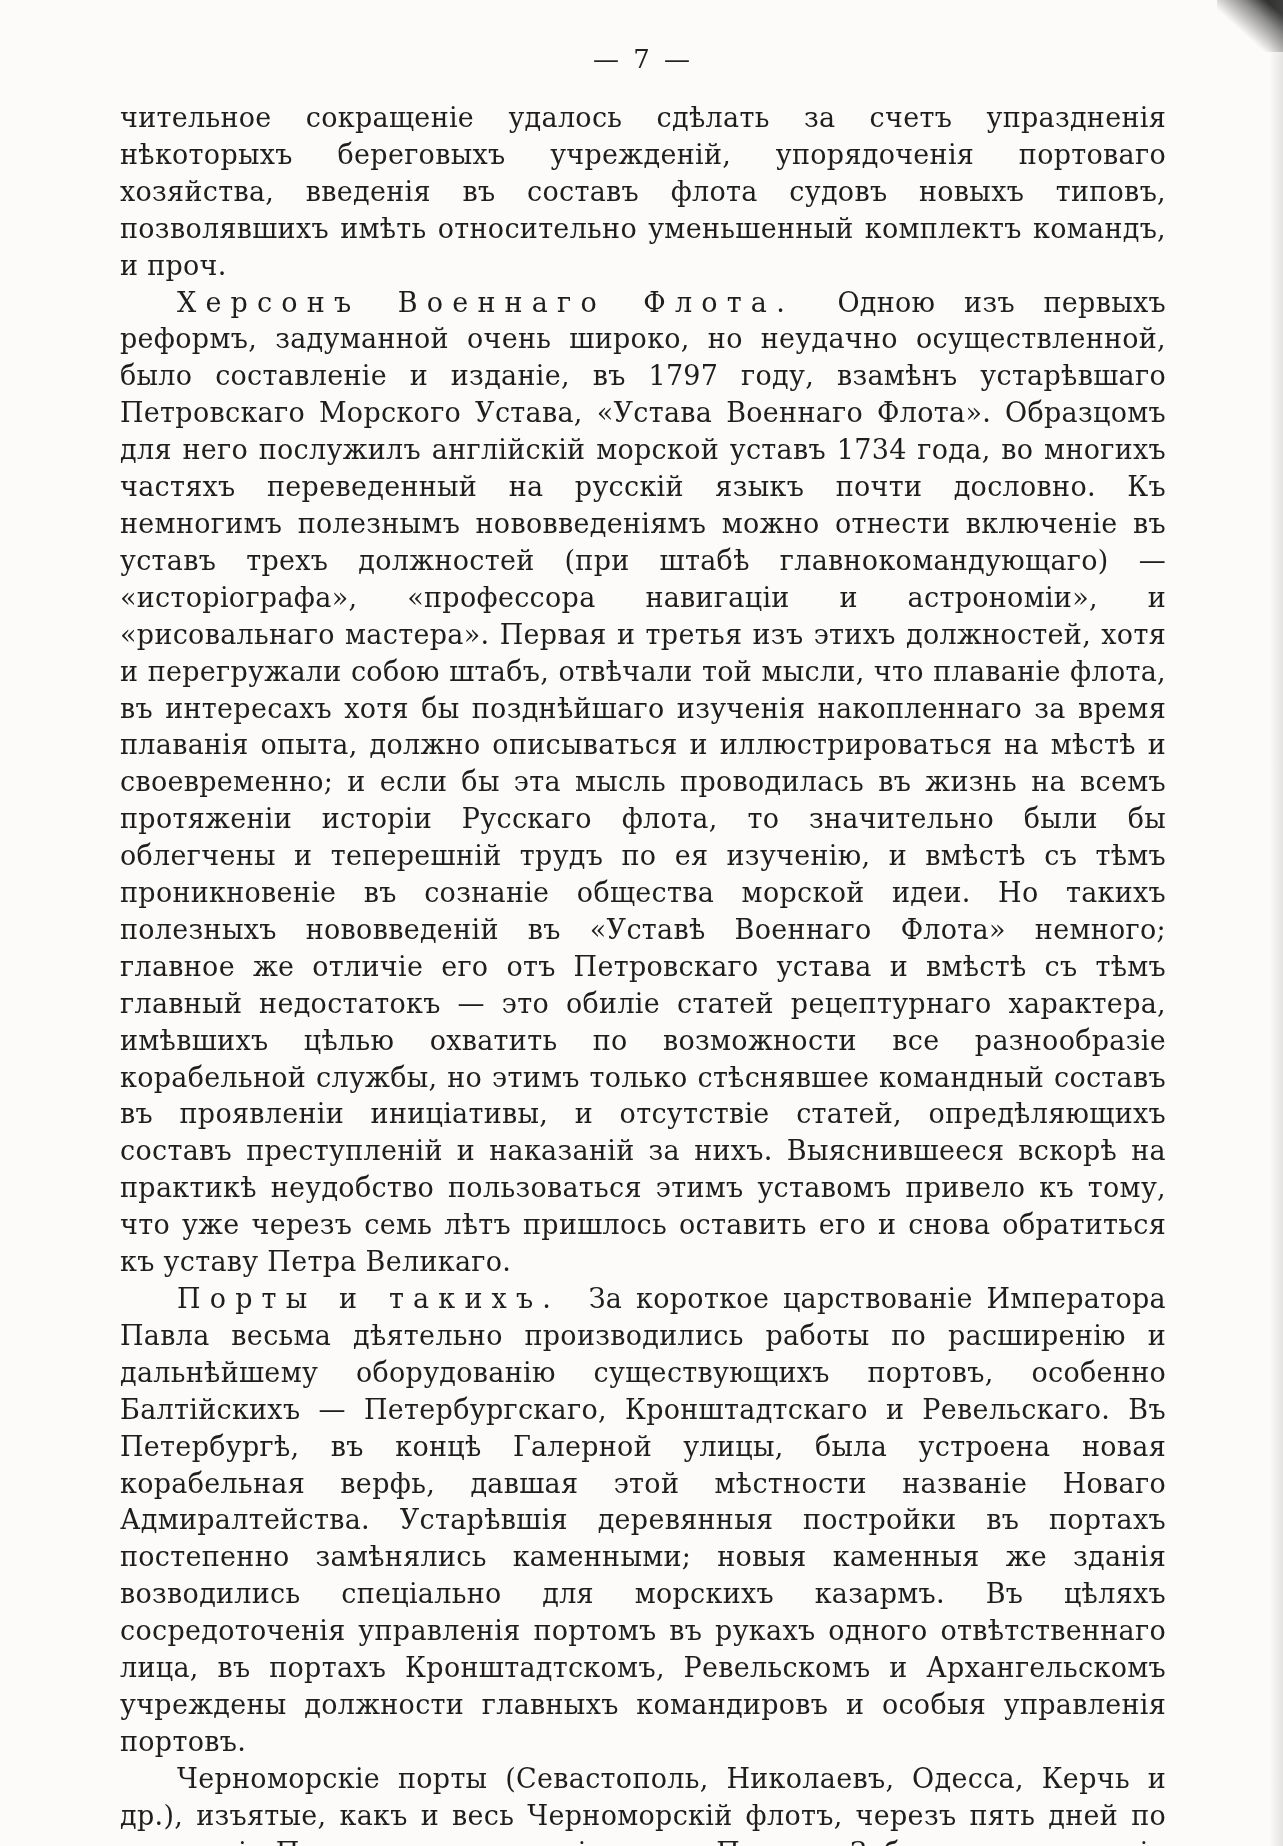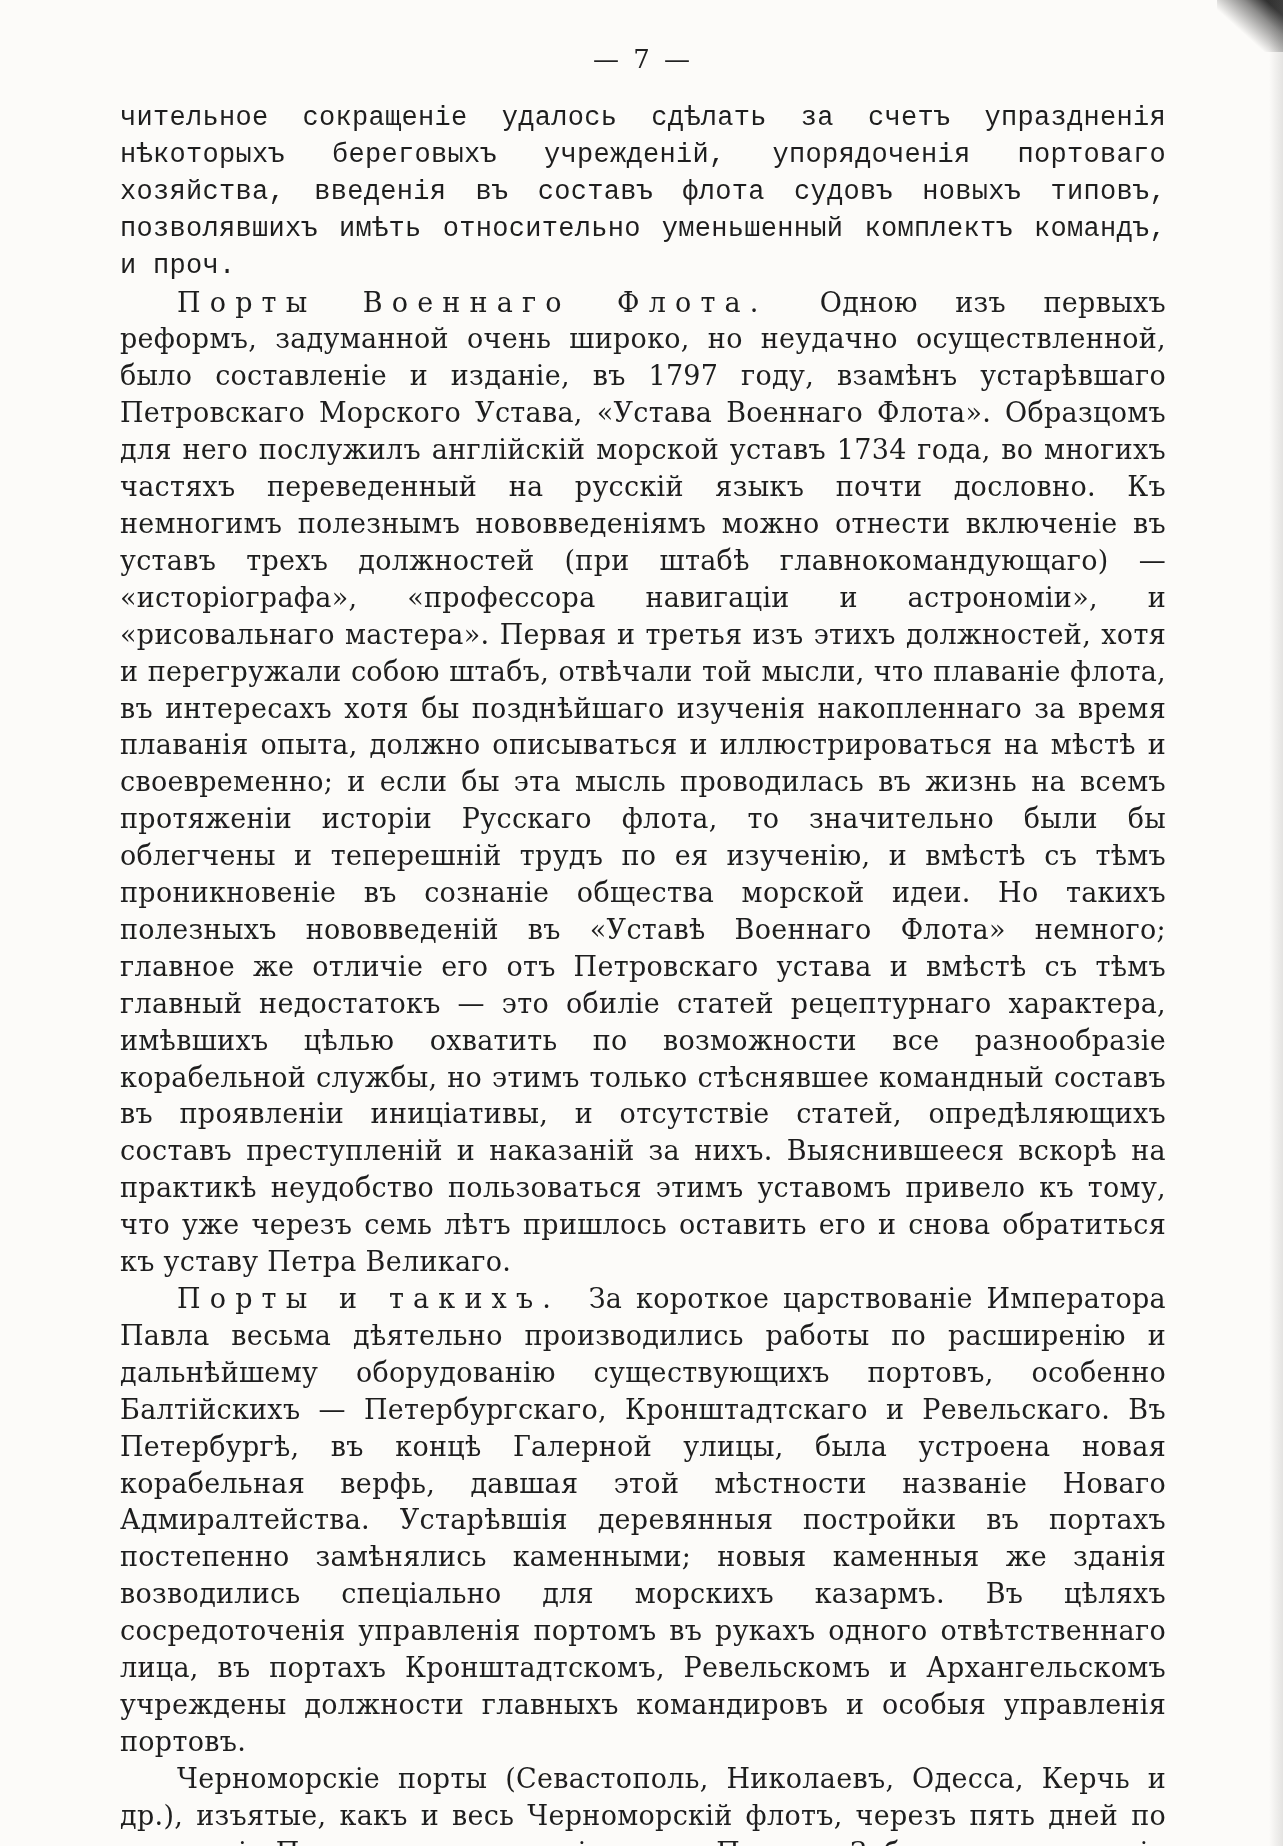--- a/index.html
+++ b/index.html
@@ -39,21 +39,20 @@
     text-align: justify;
     color: #1e1e1e;
   }
   .para {
     margin: 0;
     padding: 0;
     text-indent: 57px;
   }
   .para.no-indent {
     text-indent: 0;
-    font-family: Liberation Mono, monospace;
   }
   .lead {
     letter-spacing: 0.34em;
     margin-right: 0.55em;
     white-space: normal;
   }
   .artifact-corner {
     position: absolute;
     top: 0;
     right: 0;
@@ -85,21 +84,21 @@
     <span>— 7 —</span>
   </div>
 
   <div class="text-block">
 
     <p class="para no-indent">
       <span>чительное сокращеніе удалось сдѣлать за счетъ упраздненія нѣкоторыхъ береговыхъ учрежденій, упорядоченія портоваго хозяйства, введенія въ составъ флота судовъ новыхъ типовъ, позволявшихъ имѣть относительно уменьшенный комплектъ командъ, и проч.</span>
     </p>
 
     <p class="para">
-      <span class="lead">Порты Военнаго Флота.</span>
+      <span class="lead">Херсонъ Военнаго Флота.</span>
       <span>Одною изъ первыхъ реформъ, задуманной очень широко, но неудачно осуществленной, было составленіе и изданіе, въ 1797 году, взамѣнъ устарѣвшаго Петровскаго Морского Устава, «Устава Военнаго Флота». Образцомъ для него послужилъ англійскій морской уставъ 1734 года, во многихъ частяхъ переведенный на русскій языкъ почти дословно. Къ немногимъ полезнымъ нововведеніямъ можно отнести включеніе въ уставъ трехъ должностей (при штабѣ главнокомандующаго) — «исторіографа», «профессора навигаціи и астрономіи», и «рисовальнаго мастера». Первая и третья изъ этихъ должностей, хотя и перегружали собою штабъ, отвѣчали той мысли, что плаваніе флота, въ интересахъ хотя бы позднѣйшаго изученія накопленнаго за время плаванія опыта, должно описываться и иллюстрироваться на мѣстѣ и своевременно; и если бы эта мысль проводилась въ жизнь на всемъ протяженіи исторіи Русскаго флота, то значительно были бы облегчены и теперешній трудъ по ея изученію, и вмѣстѣ съ тѣмъ проникновеніе въ сознаніе общества морской идеи. Но такихъ полезныхъ нововведеній въ «Уставѣ Военнаго Флота» немного; главное же отличіе его отъ Петровскаго устава и вмѣстѣ съ тѣмъ главный недостатокъ — это обиліе статей рецептурнаго характера, имѣвшихъ цѣлью охватить по возможности все разнообразіе корабельной службы, но этимъ только стѣснявшее командный составъ въ проявленіи иниціативы, и отсутствіе статей, опредѣляющихъ составъ преступленій и наказаній за нихъ. Выяснившееся вскорѣ на практикѣ неудобство пользоваться этимъ уставомъ привело къ тому, что уже черезъ семь лѣтъ пришлось оставить его и снова обратиться къ уставу Петра Великаго.</span>
     </p>
 
     <p class="para">
       <span class="lead">Порты и такихъ.</span>
       <span>За короткое царствованіе Императора Павла весьма дѣятельно производились работы по расширенію и дальнѣйшему оборудованію существующихъ портовъ, особенно Балтійскихъ — Петербургскаго, Кронштадтскаго и Ревельскаго. Въ Петербургѣ, въ концѣ Галерной улицы, была устроена новая корабельная верфь, давшая этой мѣстности названіе Новаго Адмиралтейства. Устарѣвшія деревянныя постройки въ портахъ постепенно замѣнялись каменными; новыя каменныя же зданія возводились спеціально для морскихъ казармъ. Въ цѣляхъ сосредоточенія управленія портомъ въ рукахъ одного отвѣтственнаго лица, въ портахъ Кронштадтскомъ, Ревельскомъ и Архангельскомъ учреждены должности главныхъ командировъ и особыя управленія портовъ.</span>
     </p>
 
     <p class="para">
       <span>Черноморскіе порты (Севастополь, Николаевъ, Одесса, Керчь и др.), изъятые, какъ и весь Черноморскій флотъ, черезъ пять дней по воцареніи Павла изъ подчиненія князю Платону Зубову и перешедшія въ вѣдѣніе Адмиралтействъ-Коллегіи, также обстраивались и расширялись, но не въ такой степени, какъ порты Балтійскіе. Херсонъ, въ</span>

